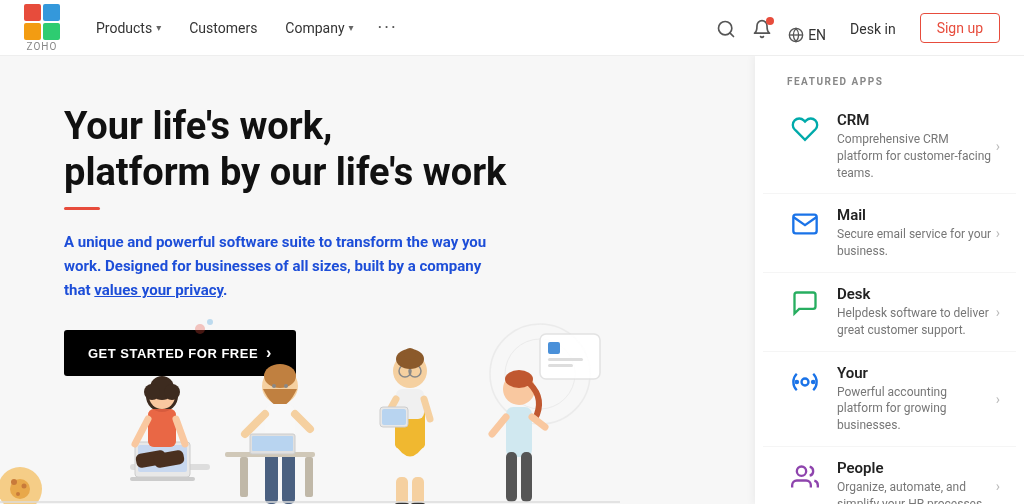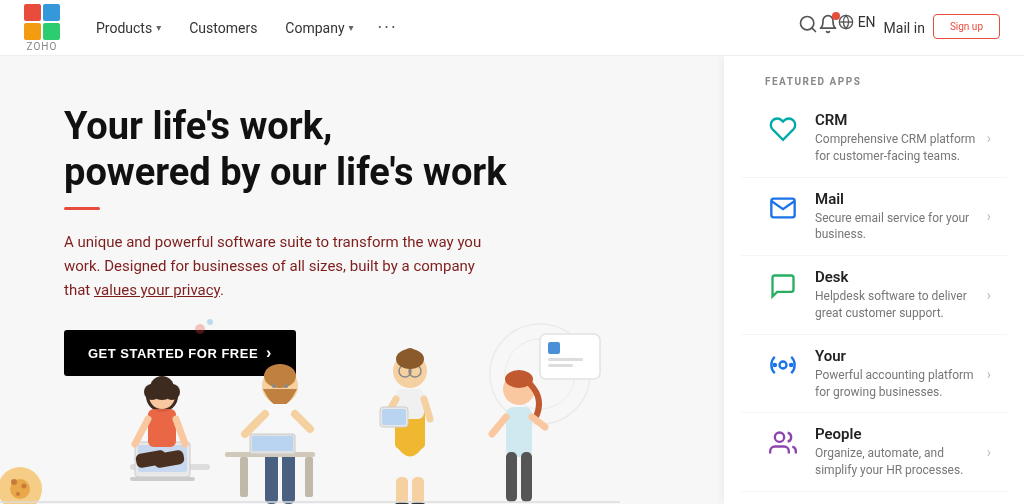--- a/index.html
+++ b/index.html
@@ -25,67 +25,67 @@
 
     .nav-links { display: flex; align-items: center; gap: 4px; flex: 1; }
     .nav-item {
       display: flex; align-items: center; gap: 4px; padding: 8px 12px;
       font-size: 14px; color: #333; cursor: pointer; border-radius: 4px;
       white-space: nowrap;
     }
     .nav-item .chevron { font-size: 10px; color: #666; }
     .nav-dots { font-size: 18px; color: #555; padding: 8px 8px; cursor: pointer; letter-spacing: 2px; }
 
-    .nav-right { display: flex; align-items: flex-start; }
+    .nav-right { display: flex; align-items: flex-end; gap: 16px; }
     .nav-icon { font-size: 18px; color: #555; cursor: pointer; position: relative; }
     .notif-dot {
       position: absolute; top: -2px; right: -2px; width: 8px; height: 8px;
       background: #e74c3c; border-radius: 50%;
     }
     .lang-btn { display: flex; align-items: center; gap: 4px; font-size: 14px; color: #333; cursor: pointer; }
     .signin-btn { font-size: 14px; color: #333; cursor: pointer; padding: 6px 8px; }
     .signup-btn {
-      font-size: 10px; color: #e74c3c; border: 1.5px solid #e74c3c;
+      font-size: 14px; color: #e74c3c; border: 1.5px solid #e74c3c;
       padding: 6px 16px; border-radius: 4px; cursor: pointer; white-space: nowrap;
     }
 
     
     .main { display: flex; height: calc(504px - 56px); background: #f7f7f7; }
 
     
     .hero {
       flex: 1; padding: 48px 48px 16px 64px; position: relative; overflow: hidden;
     }
     .hero-title {
       font-size: 38px; font-weight: 700; color: #111; line-height: 1.2; margin-bottom: 12px;
     }
     .hero-divider {
       width: 36px; height: 3px; background: #e74c3c; margin-bottom: 20px; border-radius: 2px;
     }
     .hero-subtitle {
-      font-size: 15px; color: #7f1d1d; line-height: 1.6; max-width: 440px; margin-bottom: 28px;
+      font-size: 15px; color: #1d4ed8; line-height: 1.6; max-width: 440px; margin-bottom: 28px; font-weight: bold;
     }
     .hero-subtitle u { text-decoration: underline; }
     .hero-cta {
       display: inline-flex; align-items: center; gap: 8px;
       background: #000000; color: #fff; font-size: 13px; font-weight: 700;
       padding: 14px 24px; border-radius: 3px; cursor: pointer; letter-spacing: 0.5px;
       text-transform: uppercase; border: none;
     }
     .hero-cta-arrow { font-size: 16px; }
 
     
     .illustration {
       position: absolute; bottom: 0; left: 0; right: 0; height: 200px;
       overflow: hidden;
     }
 
     
     .featured-panel {
-      width: 300px; background: #fff; padding: 20px 17px; overflow-y: auto;
+      width: 269px; background: #fff; padding: 20px 8px; overflow-y: auto;
       box-shadow: -2px 0 8px rgba(0,0,0,0.05);
     }
     .featured-label {
       font-size: 10px; font-weight: 700; color: #888; letter-spacing: 1.5px;
       text-transform: uppercase; padding: 0 24px 12px;
     }
     .app-item {
       display: flex; align-items: flex-start; padding: 12px 24px;
       cursor: pointer; border-bottom: 1px solid #f5f5f5; position: relative;
     }
@@ -158,31 +158,31 @@
       <div class="notif-dot"></div>
     </div>
     <div class="lang-btn">
       <svg width="16" height="16" viewBox="0 0 24 24" fill="none" stroke="#555" stroke-width="2">
         <circle cx="12" cy="12" r="10"></circle>
           <line x1="2" y1="12" x2="22" y2="12"></line>
         <path d="M12 2a15.3 15.3 0 0 1 4 10 15.3 15.3 0 0 1-4 10 15.3 15.3 0 0 1-4-10 15.3 15.3 0 0 1 4-10z"></path>
       </svg>
       <span>EN</span>
     </div>
-    <div class="signin-btn">Mail in</div>
+    <div class="signin-btn">Desk in</div>
     <div class="signup-btn">Sign up</div>
   </div>
 </nav>
 
 <div class="main">
 
   <div class="hero">
     <h1 class="hero-title">
       <span>Your life's work,</span><br>
-      <span>powered by our life's work</span>
+      <span>platform by our life's work</span>
     </h1>
     <div class="hero-divider"></div>
     <p class="hero-subtitle">
       A unique and powerful software suite to transform the way you work. Designed for businesses of all sizes, built by a company that <u>values your privacy</u>.
     </p>
     <button class="hero-cta">
       <span>GET STARTED FOR FREE</span>
       <span class="hero-cta-arrow">›</span>
     </button>
 

